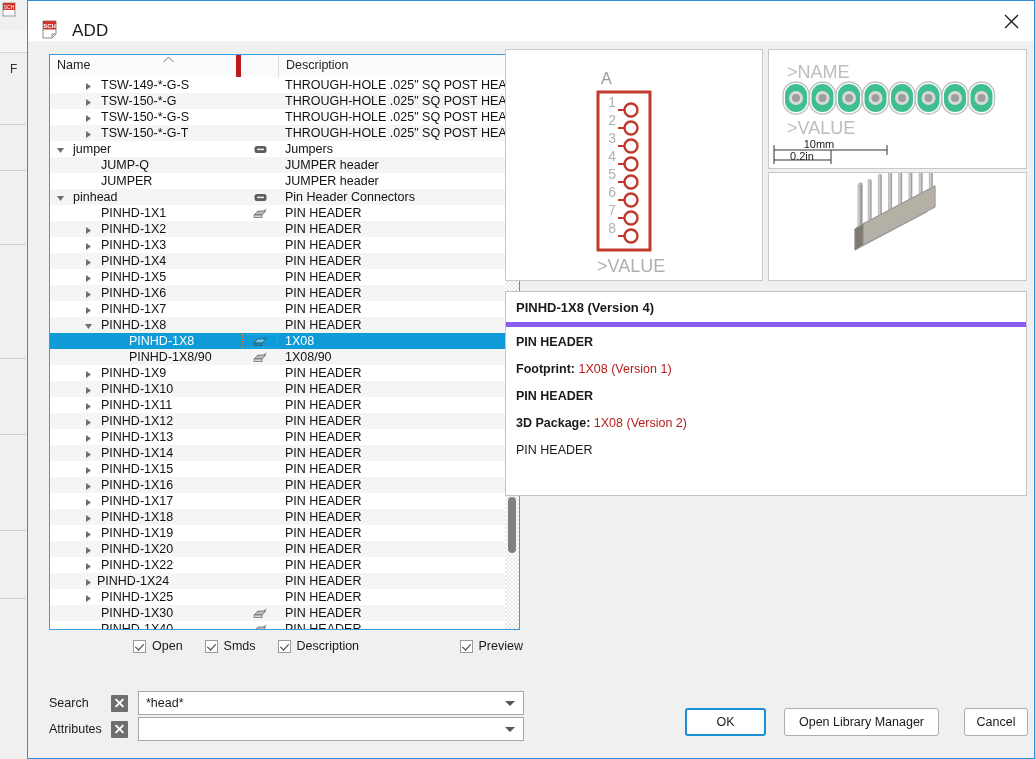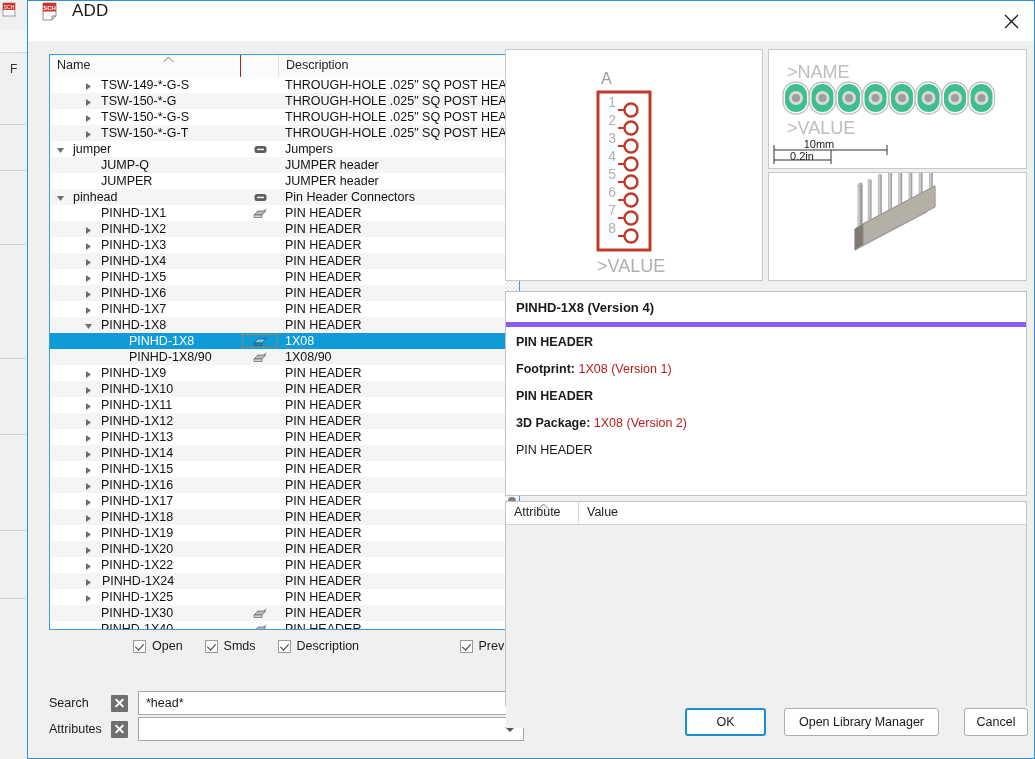--- a/index.html
+++ b/index.html
@@ -27,21 +27,21 @@
     left: 27px; top: 0px;
     width: 1008px; height: 759px;
     background: #ffffff;
     border: 1px solid #2f8fd6;
     box-sizing: border-box;
   }
   .titlebar {
     position: relative;
     height: 40px;
     background: #ffffff;
-    display: flex; align-items: flex-start;
+    display: flex; align-items: flex-end;
   }
   .title-icon { margin-left: 12px; width: 22px; height: 22px; position: relative; }
   .title-text {
     margin-left: 10px;
     font-size: 17px;
     color: #1a1a1a;
     letter-spacing: .2px;
   }
   .close-btn {
     position: absolute; right: 0; top: 0;
@@ -64,21 +64,21 @@
     box-sizing: border-box;
     overflow: hidden;
   }
   .tree-head {
     display: flex; height: 22px;
     background: #fbfbfb;
     border-bottom: 1px solid #dadada;
     position: relative;
   }
   .th { position: relative; font-size: 12.5px; color: #222; padding: 3px 0 0 7px; box-sizing: border-box; height: 22px; }
-  .th.name { width: 191px; border-right: 1px solid #b91c1c; }
+  .th.name { width: 191px; border-right: 5px solid #b91c1c; }
   .th.icon { width: 38px; border-right: 1px solid #dcdcdc; }
   .th.desc { flex: 1; }
   .sort-caret {
     position: absolute; top: 1px; left: 113px;
     width: 11px; height: 7px;
   }
   .tree-body { position: absolute; left:0; top:22px; right:0; bottom:0; overflow: hidden; }
   .trow {
     display: flex; height: 16px; line-height: 16px;
     font-size: 12.5px; color: #111;
@@ -595,21 +595,21 @@
                 <span class="nm" style="margin-left: 4px;">PINHD-1X22</span>
               </div>
               <div class="c-icon"></div>
               <div class="c-desc">PIN HEADER</div>
             </div>
             <div class="trow alt">
               <div class="c-name" style="padding-left: 34px;">
                 <span class="twisty"><svg width="9" height="9" viewBox="0 0 9 9">
                     <polygon points="2,1 7,4.5 2,8" fill="#6e6e6e"></polygon>
                   </svg></span>
-                <span class="nm" style="margin-left: 5px;">PINHD-1X24</span>
+                <span class="nm" style="margin-left: 0;">PINHD-1X24</span>
               </div>
               <div class="c-icon"></div>
               <div class="c-desc">PIN HEADER</div>
             </div>
             <div class="trow">
               <div class="c-name" style="padding-left: 34px;">
                 <span class="twisty"><svg width="9" height="9" viewBox="0 0 9 9">
                     <polygon points="2,1 7,4.5 2,8" fill="#6e6e6e"></polygon>
                   </svg></span>
                 <span class="nm" style="margin-left: 4px;">PINHD-1X25</span>
@@ -832,34 +832,20 @@
         <div class="desc-title">PINHD-1X8 (Version 4)</div>
         <div class="desc-content" id="desc-content">
             <p class="b">PIN HEADER</p>
             <p><span class="lbl">Footprint: </span><span class="val">1X08 (Version 1)</span></p>
             <p class="b">PIN HEADER</p>
             <p><span class="lbl">3D Package: </span><span class="val">1X08 (Version 2)</span></p>
             <p>PIN HEADER</p>
           </div>
       </div>
 
-      <div class="attr-panel">
-        <div class="attr-head">
-          <div class="ah a">
-            <span>Attribute</span>
-            <svg style="position:absolute;top:1px;left:32px;" width="11" height="7" viewBox="0 0 11 7">
-              <polyline points="0.5,6 5.5,1 10.5,6" fill="none" stroke="#7a7a7a" stroke-width="1"></polyline>
-            </svg>
-          </div>
-          <div class="ah v">
-            <span>Value</span>
-          </div>
-        </div>
-        <div class="attr-body"></div>
-      </div>
 
       <div class="footer">
         <div class="btn btn-ok">OK</div>
         <div class="btn btn-olm">Open Library Manager</div>
         <div class="btn btn-cancel">Cancel</div>
       </div>
 
     </div>
   </div>
 </div>

